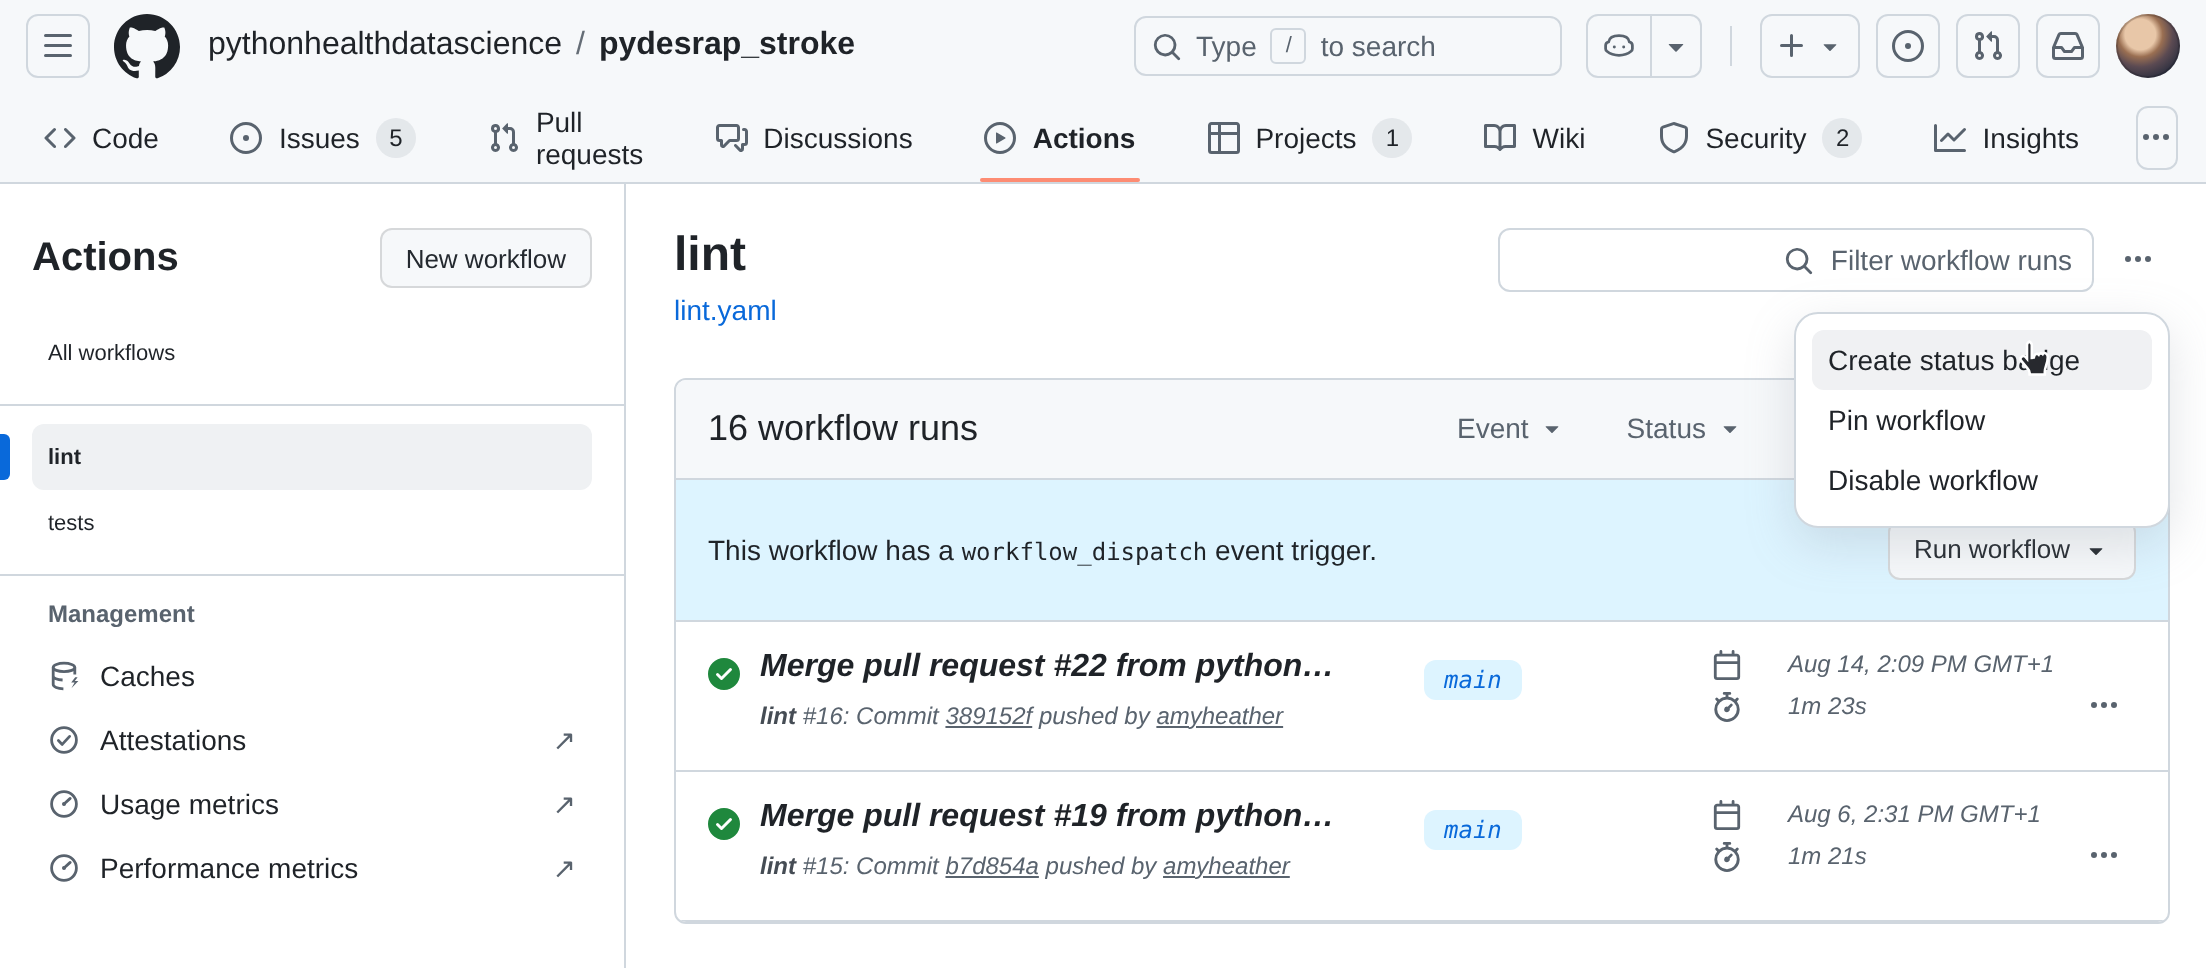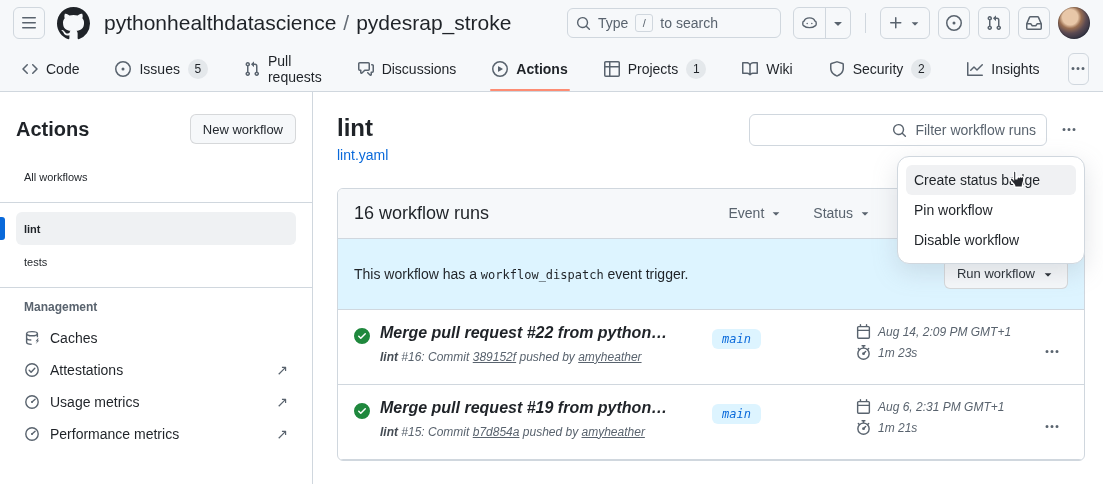--- a/index.html
+++ b/index.html
@@ -8,23 +8,23 @@
   body { position:relative; }
   svg { display:block; flex:none; }
   a { text-decoration:none; color:inherit; cursor:pointer; }
   button { font-family:inherit; cursor:pointer; }
 
   
   .topbar { height:46px; background:#f6f8fa; display:flex; align-items:center; gap:8px; padding:0 13px; }
   .icon-btn { width:32px; height:32px; display:flex; align-items:center; justify-content:center;
     background:transparent; border:1px solid #d0d7de; border-radius:6px; color:#59636e; }
   .gh-logo { color:#1f2328; margin-left:4px; }
-  .crumbs { font-size:21px; display:flex; align-items:center; gap:7px; margin-left:6px; }
+  .crumbs { font-size:16px; display:flex; align-items:center; gap:7px; margin-left:6px; }
   .crumbs .sep { color:#656d76; }
-  .crumbs .repo { font-weight:400; }
+  .crumbs .repo { font-weight:700; }
   .spacer { flex:1; }
   .searchbox { width:214px; height:30px; background:#f6f8fa; border:1px solid #d0d7de; border-radius:6px;
     display:flex; align-items:center; gap:7px; padding:0 8px; color:#59636e; font-size:14px; cursor:text; }
   .searchbox kbd { width:18px; height:18px; border:1px solid #d0d7de; border-radius:3px; display:flex;
     align-items:center; justify-content:center; font-size:11px; color:#59636e; font-family:inherit; }
   .split { display:flex; align-items:stretch; height:32px; border:1px solid #d0d7de; border-radius:6px; margin-left:4px; }
   .split button { background:transparent; border:0; color:#59636e; display:flex; align-items:center; justify-content:center; }
   .split .lft { width:32px; border-right:1px solid #d0d7de; }
   .split .rgt { width:24px; }
   .vdiv { width:1px; height:20px; background:#d0d7de; margin:0 6px; }
@@ -90,21 +90,21 @@
   .run-check { color:#1f883d; margin-top:4px; }
   .run-main { margin-left:10px; width:308px; overflow:hidden; }
   .run-title { font-size:16px; font-weight:700; white-space:nowrap; overflow:hidden; display:block; color:#1f2328; }
   .run-sub { font-size:12px; color:#59636e; margin-top:8px; white-space:nowrap; }
   .run-sub .wf { font-weight:700; color:#454c54; }
   .run-sub a { text-decoration:underline; color:#59636e; }
   .branch-badge { margin:5px 0 0 24px; background:#ddf4ff; color:#0969da; border-radius:6px; padding:3px 10px;
     font-family:"DejaVu Sans Mono","Liberation Mono",monospace; font-size:12px; cursor:pointer; }
   .run-meta { margin-left:auto; width:172px; display:flex; flex-direction:column; gap:6px;
     font-size:12px; color:#59636e; }
-  .meta-line { display:flex; align-items:flex-end; gap:7px; white-space:nowrap; }
+  .meta-line { display:flex; align-items:center; gap:23px; white-space:nowrap; }
   .run-kebab { margin:12px 0 0 8px; }
 
   
   .menu { position:absolute; left:897px; top:156px; width:188px; background:#fff; border:1px solid #d0d7de;
     border-radius:12px; box-shadow:0 8px 24px rgba(140,149,159,.25); padding:8px; z-index:40; }
   .menu-item { font-size:14px; padding:7px 8px; border-radius:6px; cursor:pointer; white-space:nowrap; }
   .menu-item.hl { background:#f0f1f3; }
 
   .cursor { position:absolute; left:1004px; top:169px; z-index:60; pointer-events:none; }
 </style>

